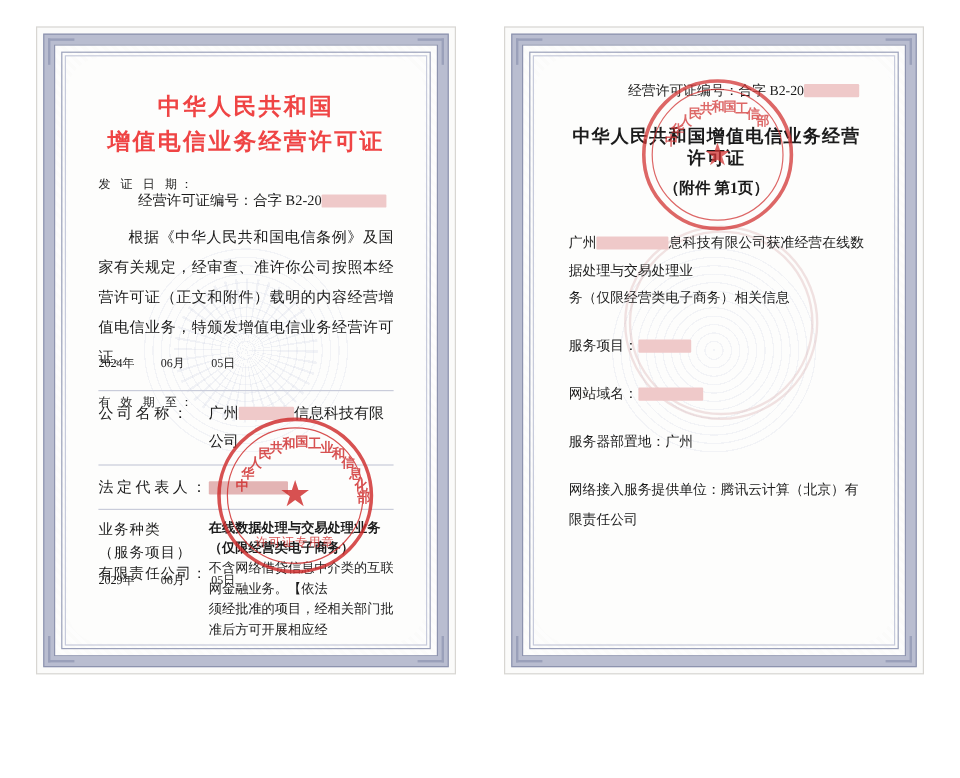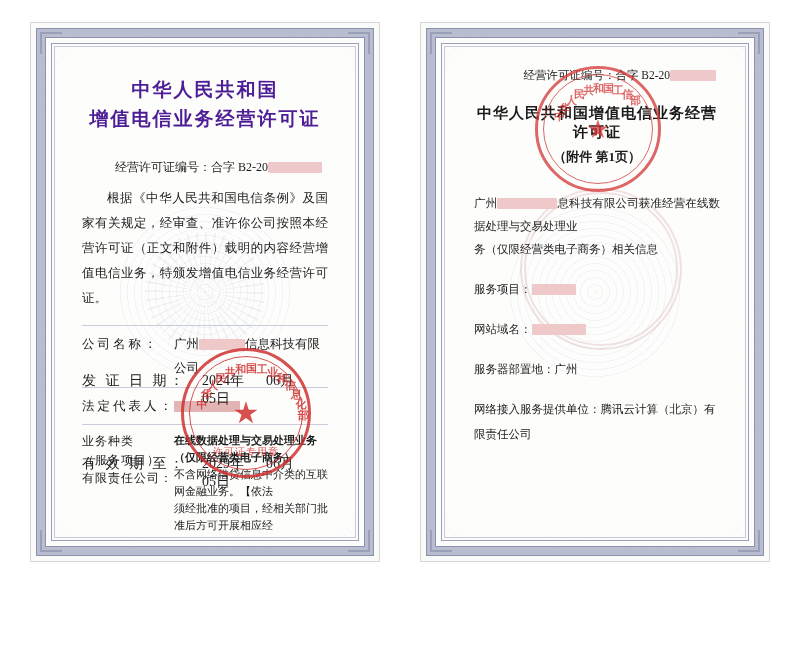--- a/index.html
+++ b/index.html
@@ -118,21 +118,21 @@
 
   .title-block {
     text-align: center;
     margin-top: 6px;
   }
   .title-line {
     font-size: 19px;
     font-weight: bold;
     letter-spacing: 2px;
     line-height: 1.5;
-    color: #4c1d95;
+    color: #ef4444;
   }
 
   .cert-no {
     margin-top: 26px;
     text-align: right;
     font-size: 12px;
     padding-right: 6px;
     white-space: nowrap;
   }
   .redact {
@@ -191,23 +191,24 @@
 
   .date-rows {
     position: absolute;
     left: 0;
     right: 0;
     bottom: 18px;
   }
   .date-row {
     display: flex;
     align-items: baseline;
-    font-size: 14px;
+    font-size: 10px;
     letter-spacing: 3px;
     padding: 9px 0;
+    flex-direction: column;
   }
   .date-row .lbl { width: 120px; flex: 0 0 120px; }
   .date-row .dv { letter-spacing: 0; margin-top: 29px; }
   .date-row .sp { display: inline-block; width: 22px; }
 
   
   .seal {
     position: absolute;
     width: 124px;
     height: 124px;

